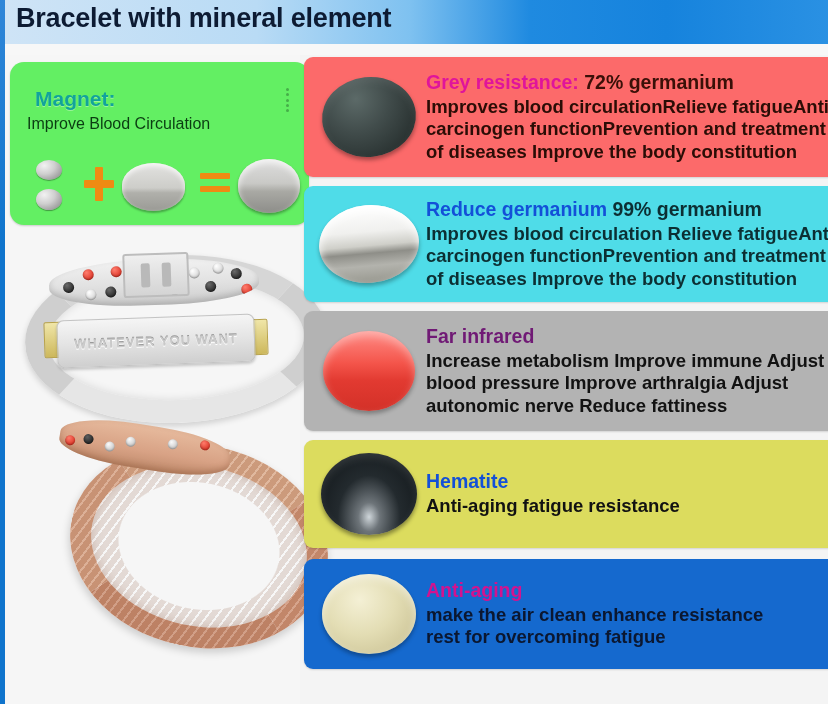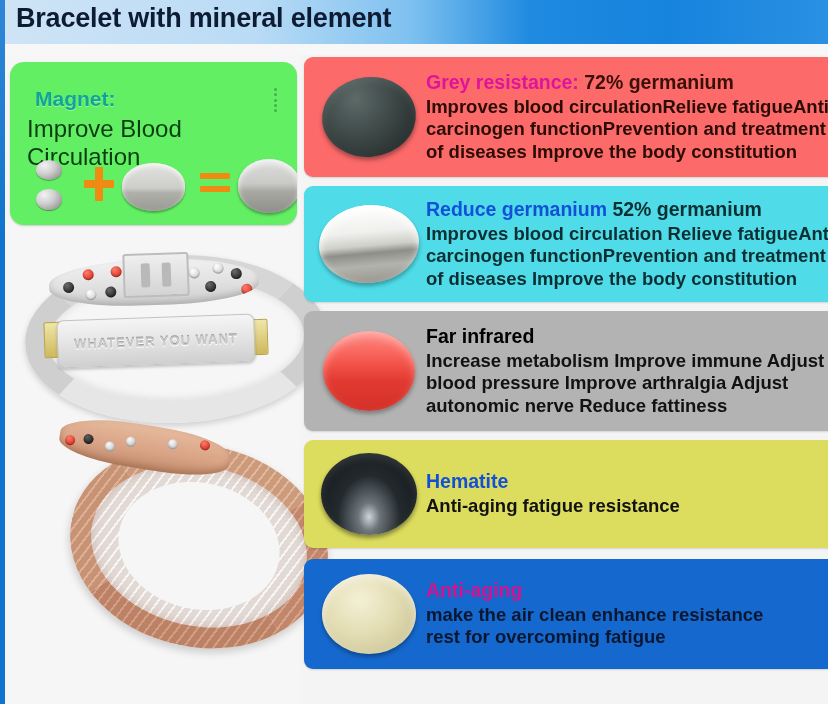--- a/index.html
+++ b/index.html
@@ -50,21 +50,21 @@
     box-shadow:0 1px 2px rgba(0,0,0,.18);
     overflow:hidden;
   }
   .magnet-title{
     position:absolute;left:25px;top:25px;
     font-size:21px;font-weight:700;color:#12a39b;
     text-shadow:0 1px 0 rgba(255,255,255,.35);
   }
   .magnet-sub{
     position:absolute;left:17px;top:53px;
-    font-size:24px;font-weight:500;color:#0b3d12;
+    font-size:16px;font-weight:500;color:#0b3d12;
   }
   .magnet-dots{
     position:absolute;right:19px;top:26px;width:4px;height:24px;
     display:flex;flex-direction:column;justify-content:space-between;
     opacity:.55;
   }
   .magnet-dots i{display:block;width:3px;height:3px;background:#2d7a33;border-radius:50%;}
 
   .magnet-row{position:absolute;left:0;top:96px;width:287px;height:64px;}
   .mg-small{
@@ -251,21 +251,21 @@
 
   <div class="left-rail"></div>
 
   <div class="title-bar">
     <div class="title-text" style="color: rgb(13, 27, 51);">Bracelet with mineral element</div>
   </div>
   <div class="title-under"></div>
 
   <div class="left-col">
 
-    <div class="magnet-card" style="background: rgb(99, 239, 99);">
+    <div class="magnet-card" style="background: rgb(99, 239, 99); padding-left: 12px;">
       <div class="magnet-title" style="color: rgb(18, 163, 155);">Magnet:</div>
       <div class="magnet-sub" style="color: rgb(11, 61, 18);">Improve Blood Circulation</div>
       <div class="magnet-dots">
         <i></i>
           <i></i>
           <i></i>
           <i></i>
           <i></i>
       </div>
       <div class="magnet-row">
@@ -334,35 +334,35 @@
 of diseases Improve the body constitution</div>
       </div>
     </div>
 
     <div class="panel" id="panel1" style="top: 131px; height: 116px; background: rgb(79, 220, 232);">
       <div class="disc-box">
         <div class="disc disc-metal"></div>
       </div>
       <div class="text-box">
         <div class="p-head">
-          <span class="lead" style="color: rgb(19, 80, 216);">Reduce germanium</span><span class="amount" style="color: rgb(12, 47, 51);">   52%  germanium</span>
+          <span class="lead" style="color: rgb(19, 80, 216);">Reduce germanium</span><span class="amount" style="color: rgb(12, 47, 51);">   99%  germanium</span>
         </div>
         <div class="p-body" style="color: rgb(12, 47, 51);">Improves blood circulation Relieve fatigueAnti-
 carcinogen functionPrevention and treatment
 of diseases Improve the body constitution</div>
       </div>
     </div>
 
     <div class="panel" id="panel2" style="top: 256px; height: 120px; background: rgb(179, 179, 179);">
       <div class="disc-box">
         <div class="disc disc-ir"></div>
       </div>
       <div class="text-box">
         <div class="p-head">
-          <span class="lead" style="color: #000000; margin-top: 41px;">Far infrared</span><span class="amount" style="color: rgb(17, 17, 17);"></span>
+          <span class="lead" style="color: #701a75; margin-top: 41px;">Far infrared</span><span class="amount" style="color: rgb(17, 17, 17);"></span>
         </div>
         <div class="p-body" style="color: rgb(18, 18, 18);">Increase metabolism Improve immune Adjust
 blood pressure Improve arthralgia Adjust
 autonomic nerve Reduce fattiness</div>
       </div>
     </div>
 
     <div class="panel" id="panel3" style="top: 385px; height: 108px; background: rgb(220, 220, 94);">
       <div class="disc-box">
         <div class="disc disc-hem"></div>

